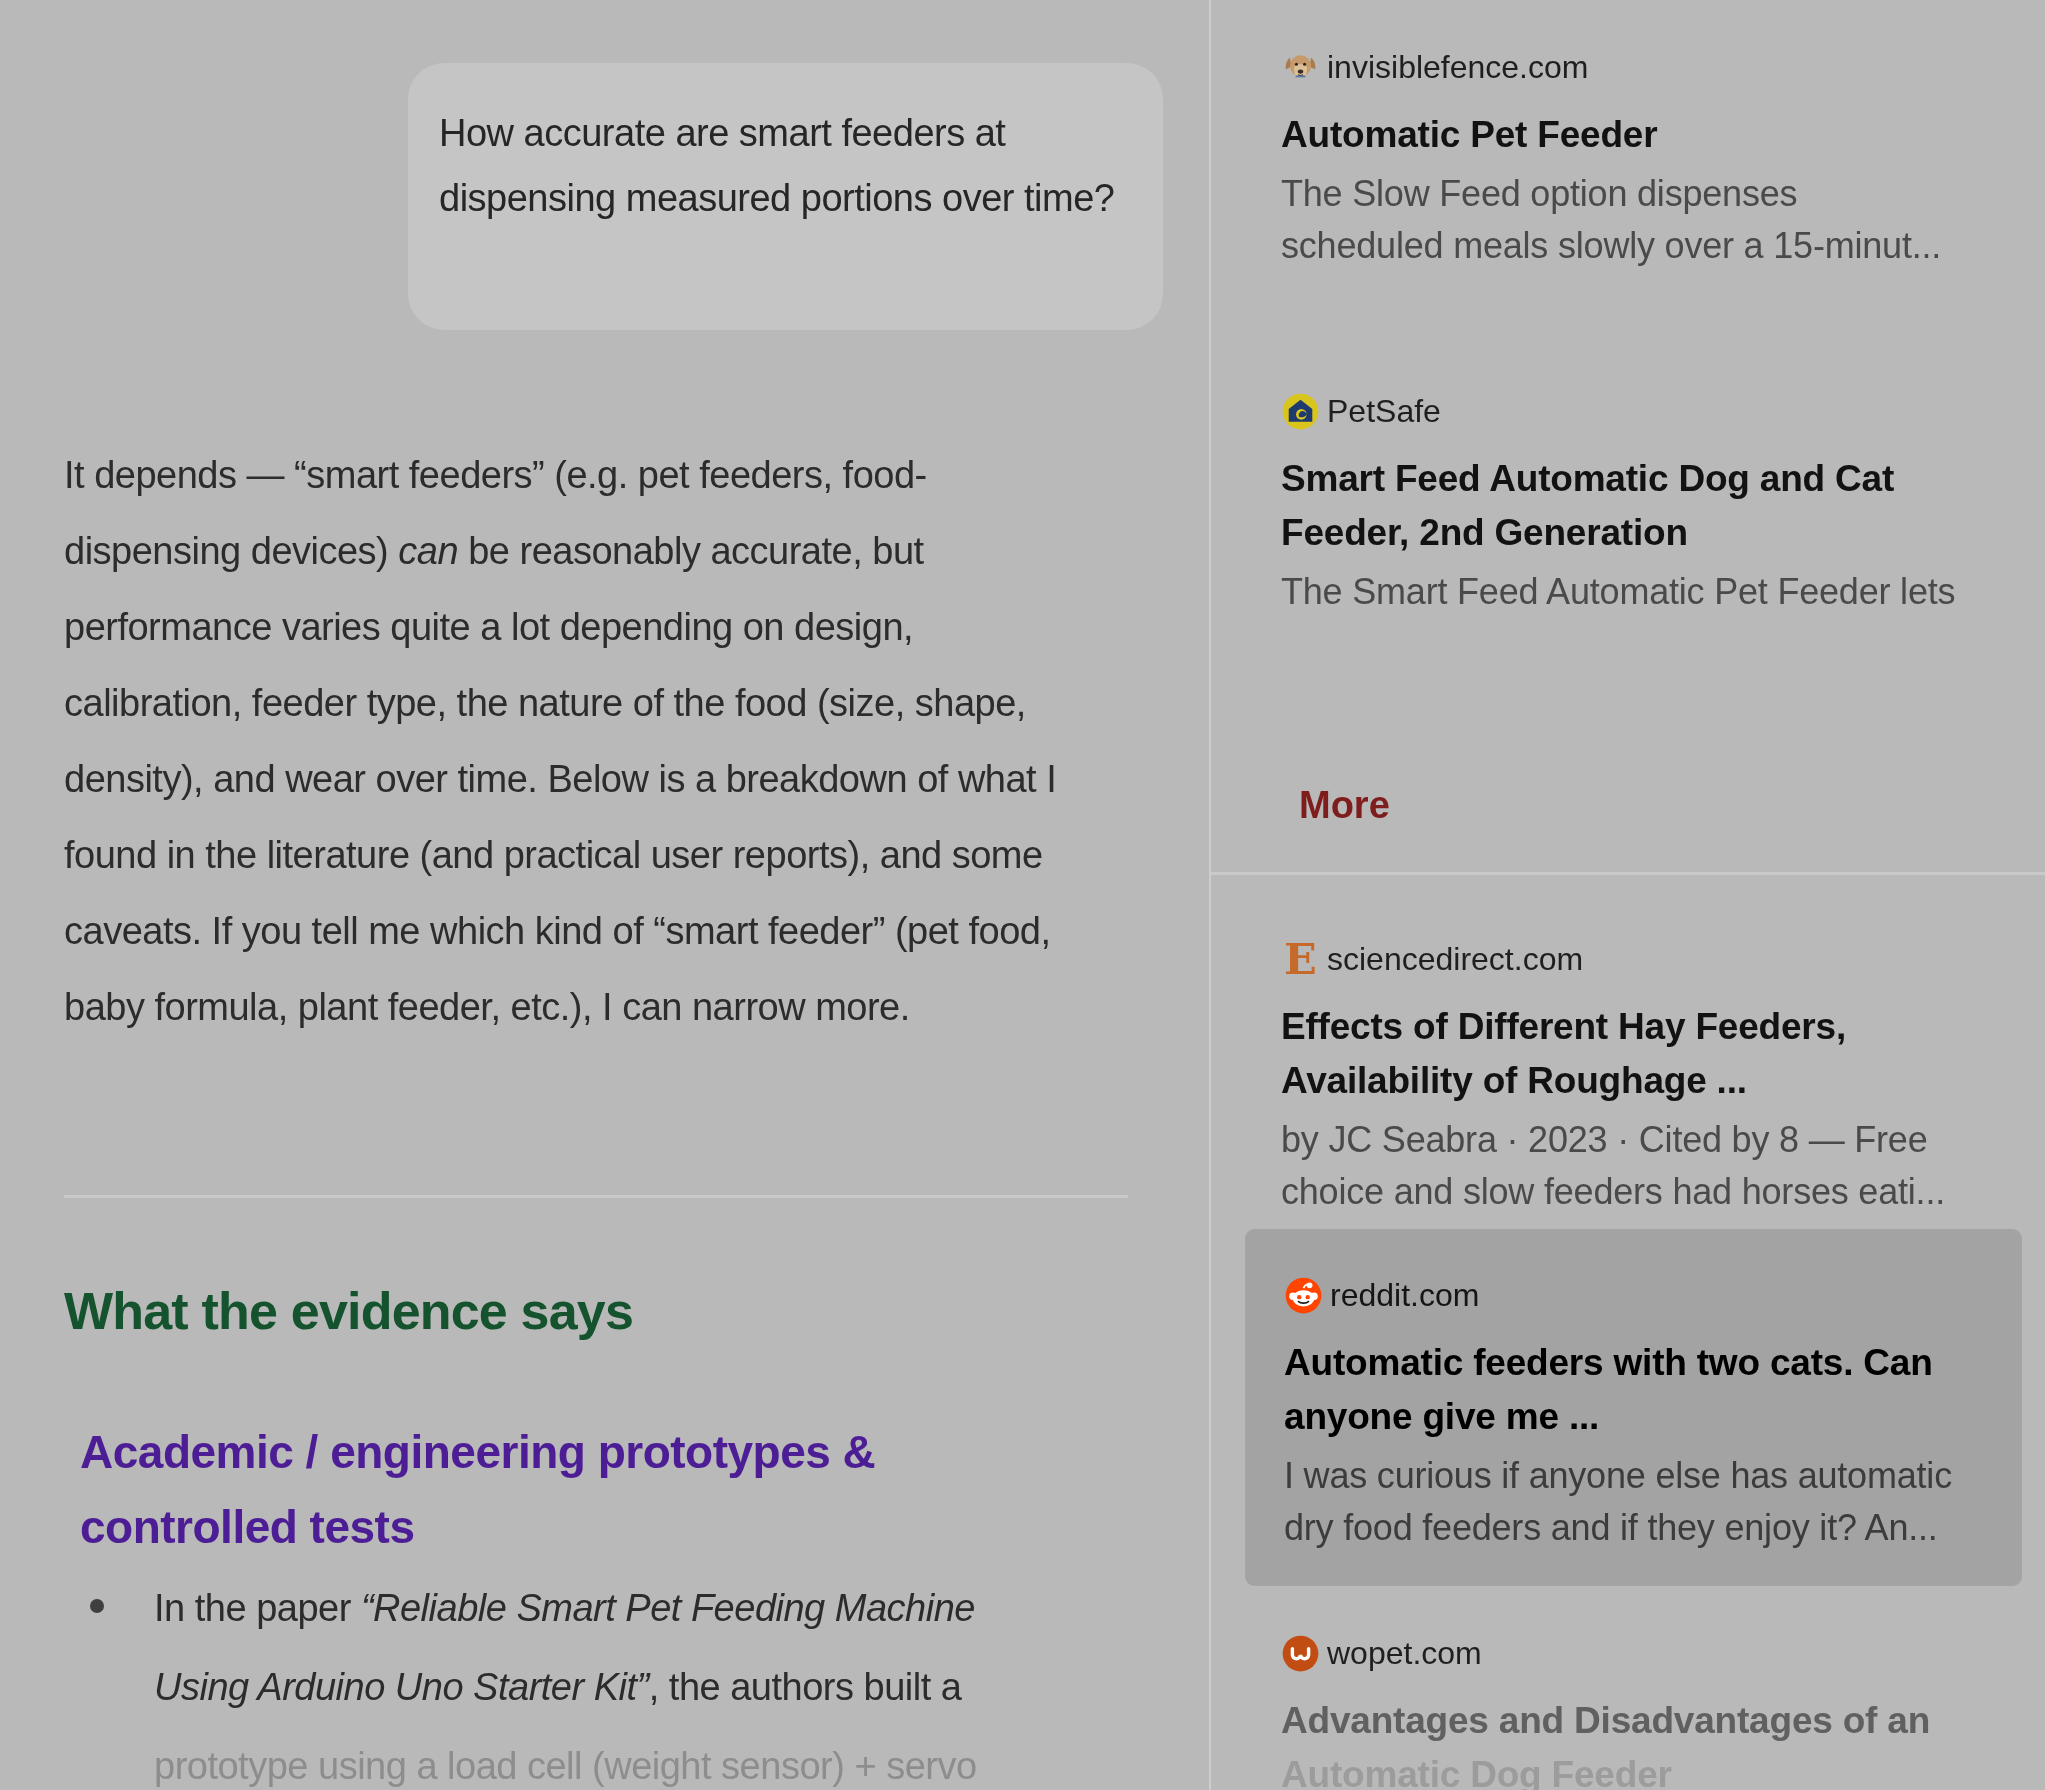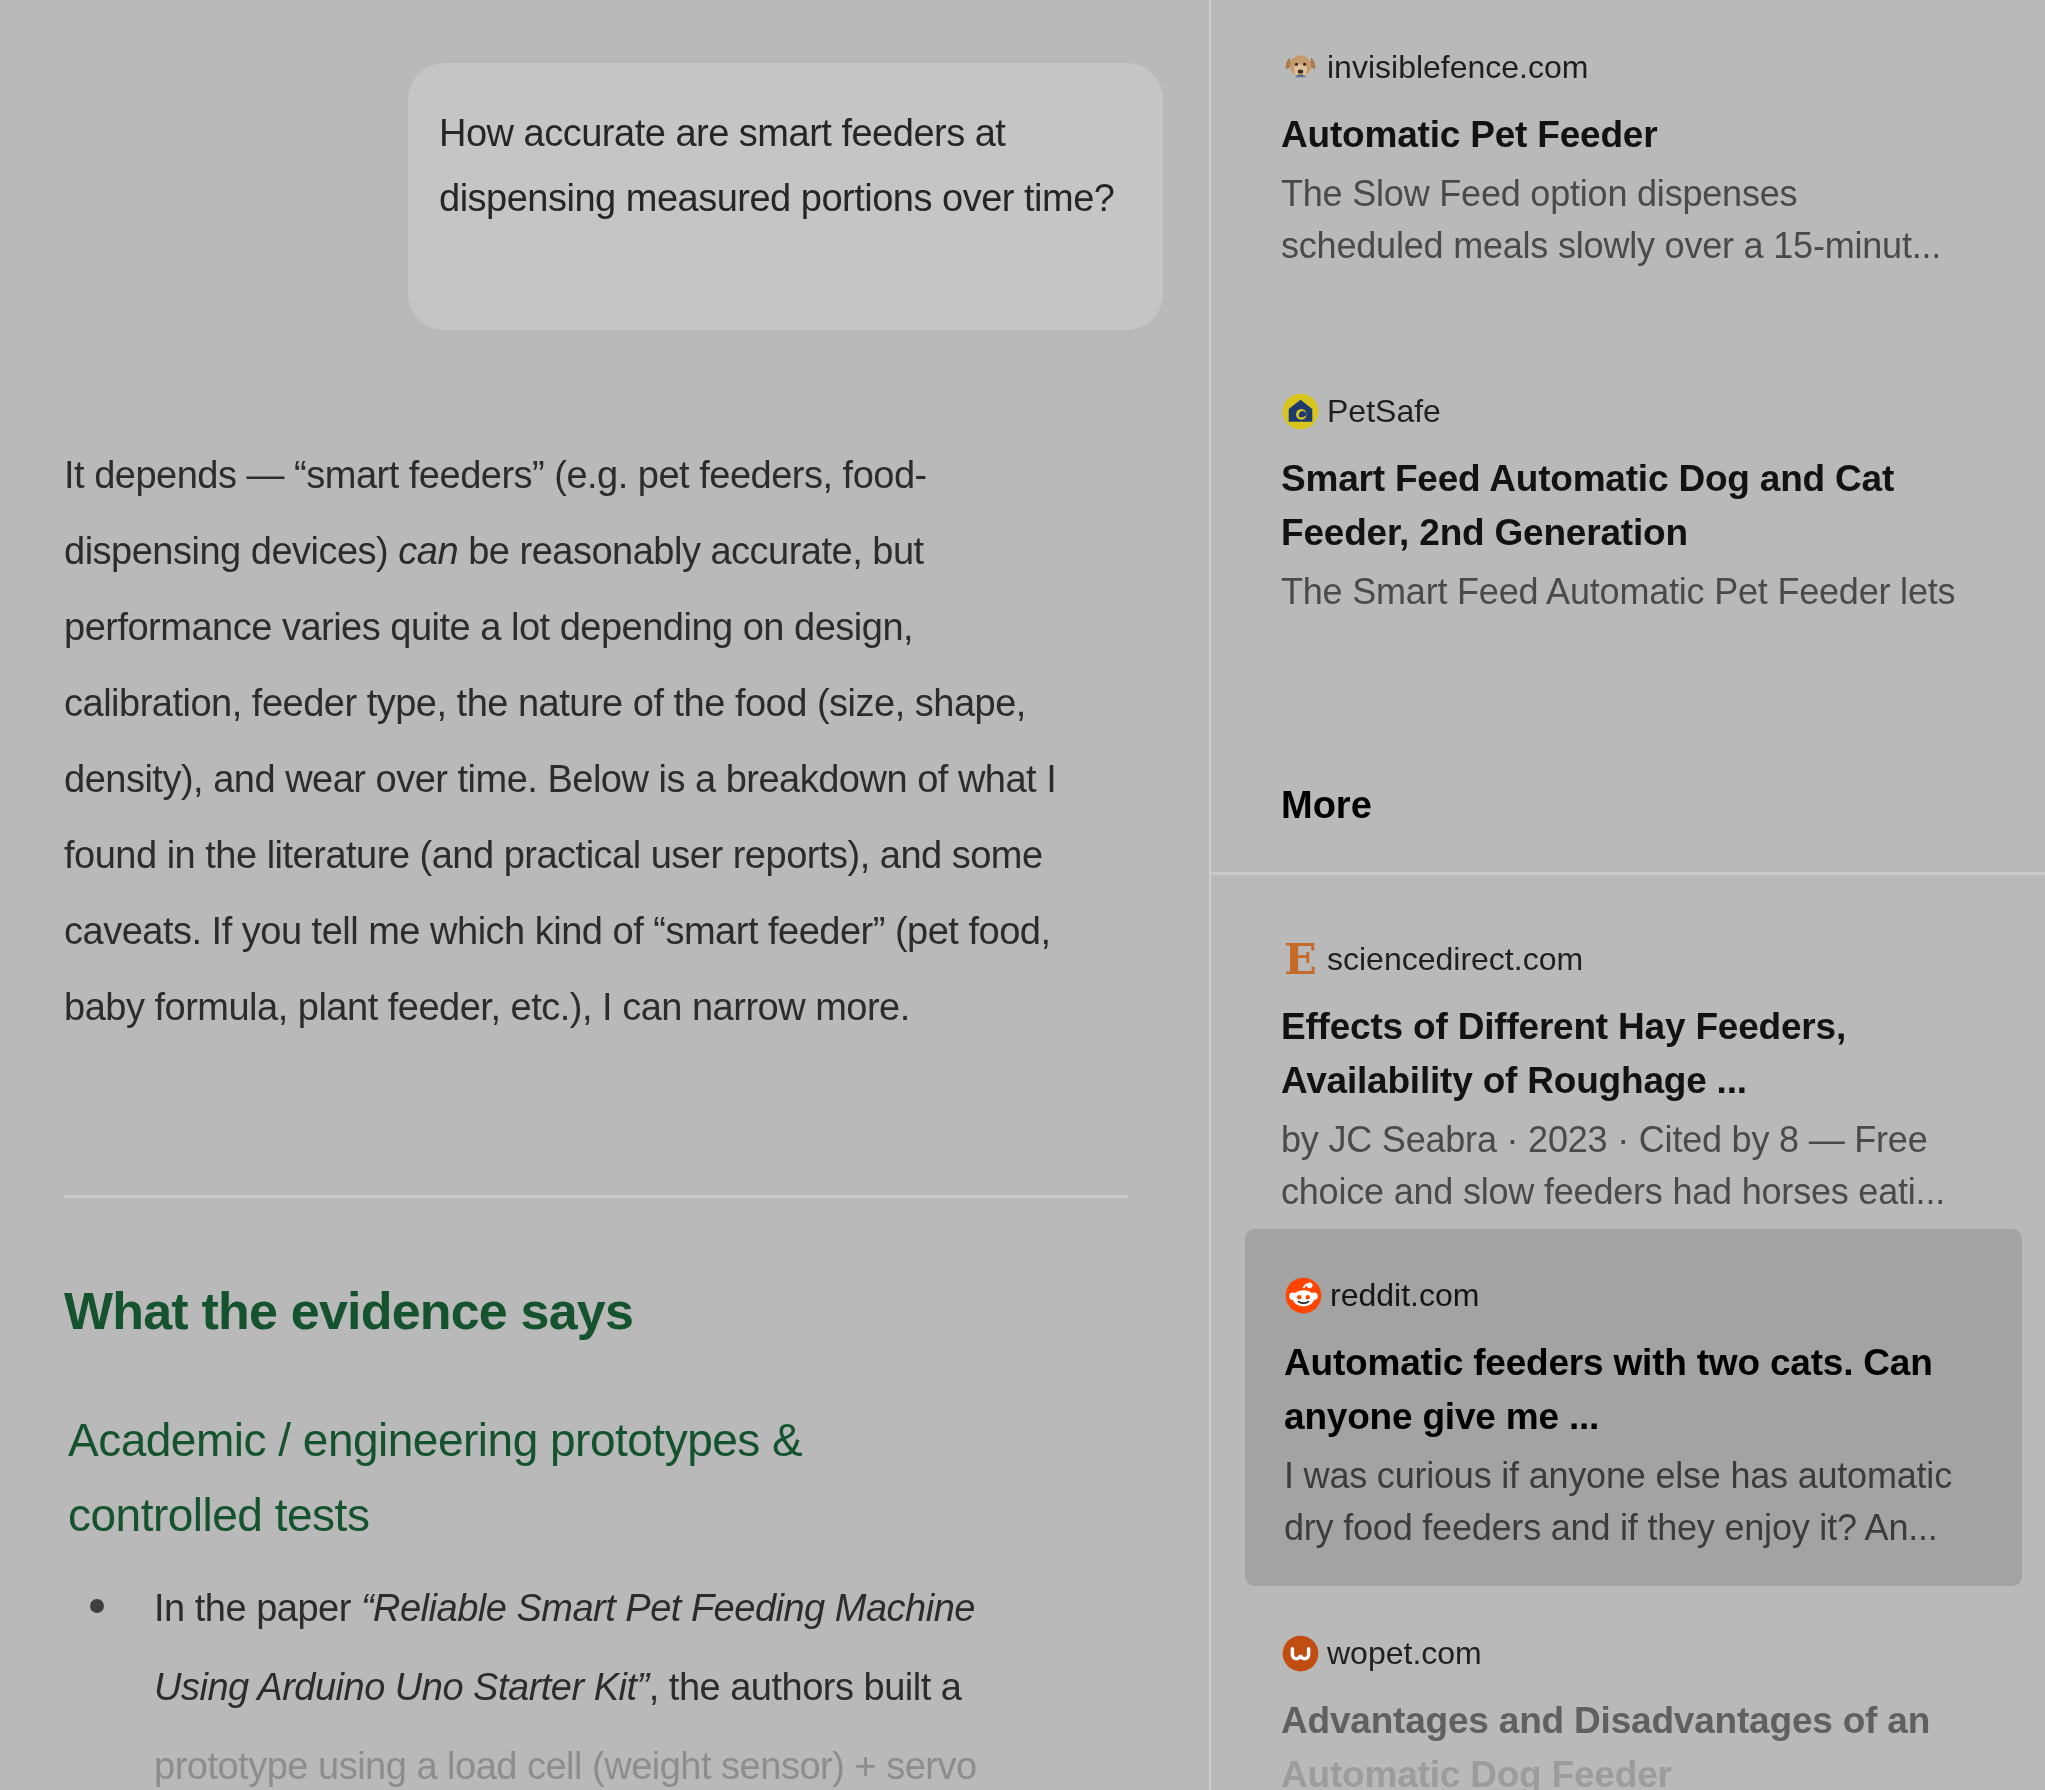--- a/index.html
+++ b/index.html
@@ -24,41 +24,41 @@
   .answer em{font-style:italic;}
   .answer-divider{
     position:absolute;left:64px;top:1187px;width:1064px;height:2.5px;
     background:#c9c9c9;border:none;margin:0;
   }
   .section-heading{
     position:absolute;left:64px;top:1273px;margin:0;
     font-size:52px;font-weight:700;color:#14532d;letter-spacing:-0.8px;
   }
   .subsection-heading{
-    position:absolute;left:64px;top:1391px;margin:4px;
-    font-size:46px;font-weight:400;line-height:75px;color:#14532d;letter-spacing:-0.5px;
+    position:absolute;left:64px;top:1391px;margin:16px;
+    font-size:46px;font-weight:700;line-height:75px;color:#4c1d95;letter-spacing:-0.5px;
   }
   .subsection-heading .line{display:block;white-space:nowrap;}
   .bullet-item{position:absolute;left:85px;top:1561px;width:1113px;}
   .bullet-dot{
     position:absolute;left:4.9px;top:29.5px;width:14px;height:14px;border-radius:50%;
     background:#3f3f3f;
   }
   .bullet-text{margin-left:69px;font-size:38px;line-height:79px;letter-spacing:-0.5px;color:#2c2c2c;}
   .bullet-text .bl{white-space:nowrap;}
   .bullet-text em{font-style:italic;}
   .bl-faded{color:#8d8d8d;}
   
   .sidebar{
     position:absolute;left:1209px;top:0;width:837px;height:1790px;
     border-left:2.5px solid #cdcdcd;box-sizing:border-box;
   }
   .more-link{
-    position:absolute;left:70px;top:784px;
-    font-weight:700;font-size:38px;color:#000000;cursor:pointer;
+    position:absolute;left:88px;top:784px;
+    font-weight:700;font-size:38px;color:#7f1d1d;cursor:pointer;
   }
   .sidebar-divider{
     position:absolute;left:0;top:872px;width:837px;height:2.5px;
     background:#c9c9c9;border:none;margin:0;
   }
   .citation{position:absolute;left:70px;width:741px;}
   .citation.item-0{top:47px;}
   .citation.item-1{top:391px;}
   .citation.item-2{top:939px;}
   .citation.item-3{top:1229px;}

